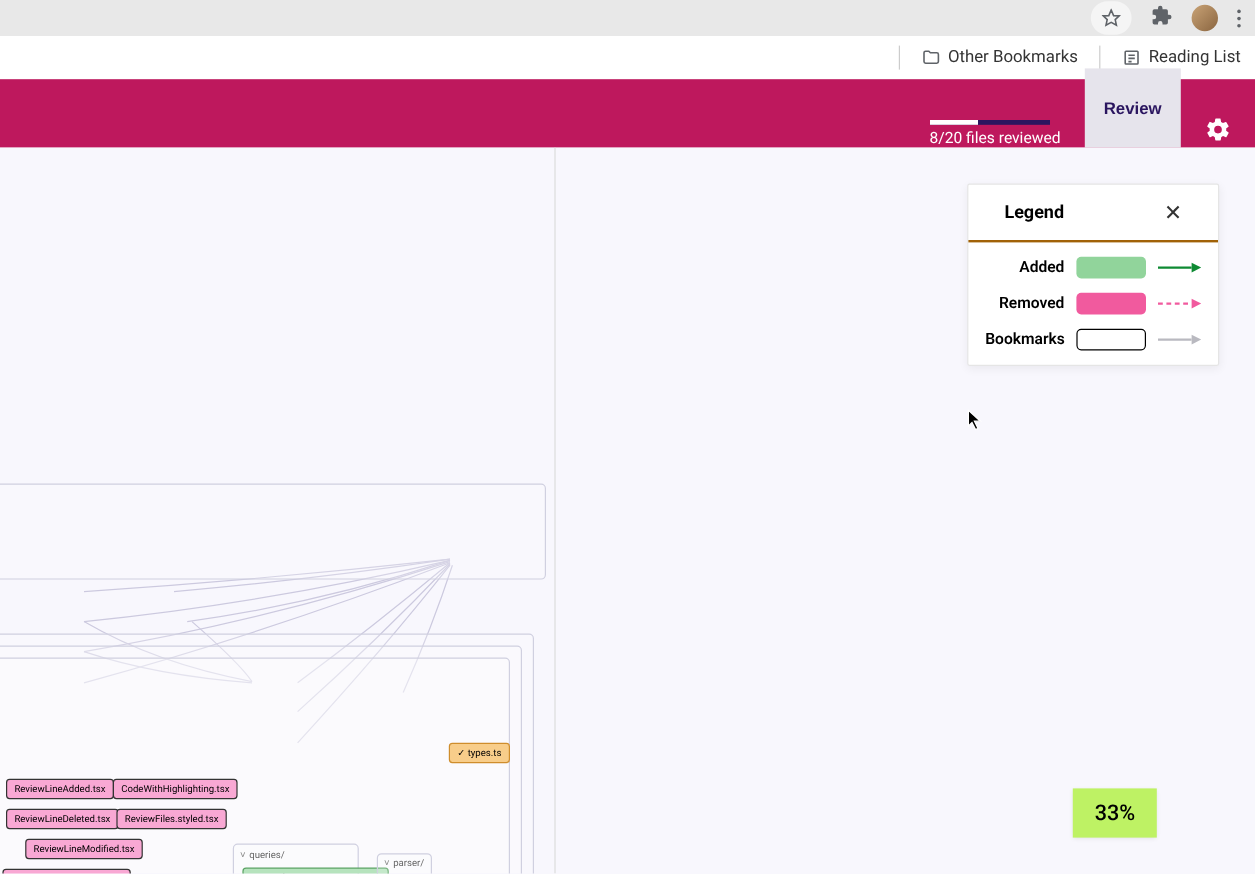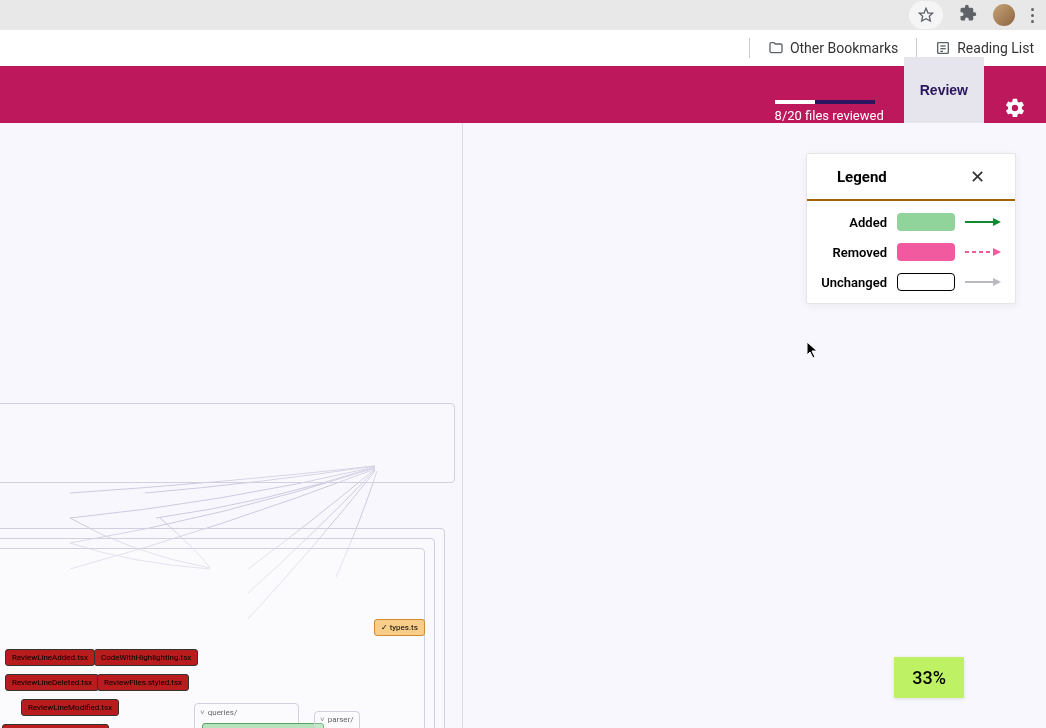--- a/index.html
+++ b/index.html
@@ -129,21 +129,21 @@
 }
 
 
 .graph {
   position: absolute;
   left: 0; top: 160px;
   width: 462px; height: 440px;
 }
 .gnode {
   position: absolute;
-  background: #b91c1c;
+  background: #f9a8d4;
   border: 1px solid #333;
   border-radius: 3px;
   padding: 3px 6px;
   font-size: 8px;
   white-space: nowrap;
 }
 .gnode.added { background: #b6e3bd; border-color: #59a262; }
 .gnode.edited { background: #f8cd8a; border-color: #cf8d2c; }
 .folder-label {
   position: absolute;
@@ -300,21 +300,21 @@
         <span class="legend-label">Removed</span>
         <div class="swatch removed"></div>
         <div class="arrow-col">
           <svg width="36" height="10">
               <line x1="0" y1="5" x2="28" y2="5" stroke="#f15a9e" stroke-width="2" stroke-dasharray="4 3"></line>
               <polygon points="28,1 36,5 28,9" fill="#f15a9e"></polygon>
             </svg>
         </div>
       </div>
       <div class="legend-row">
-        <span class="legend-label">Unchanged</span>
+        <span class="legend-label">Bookmarks</span>
         <div class="swatch unchanged"></div>
         <div class="arrow-col">
           <svg width="36" height="10">
               <line x1="0" y1="5" x2="28" y2="5" stroke="#b9b9c0" stroke-width="2"></line>
               <polygon points="28,1 36,5 28,9" fill="#b9b9c0"></polygon>
             </svg>
         </div>
       </div>
     </div>
   </div>

